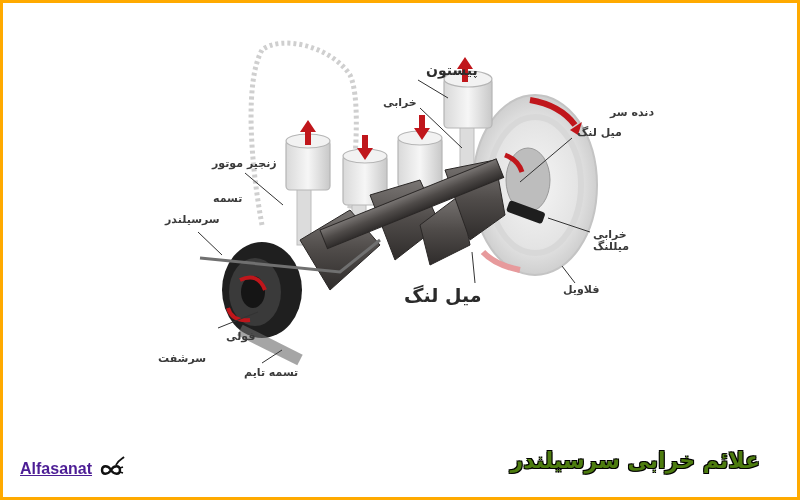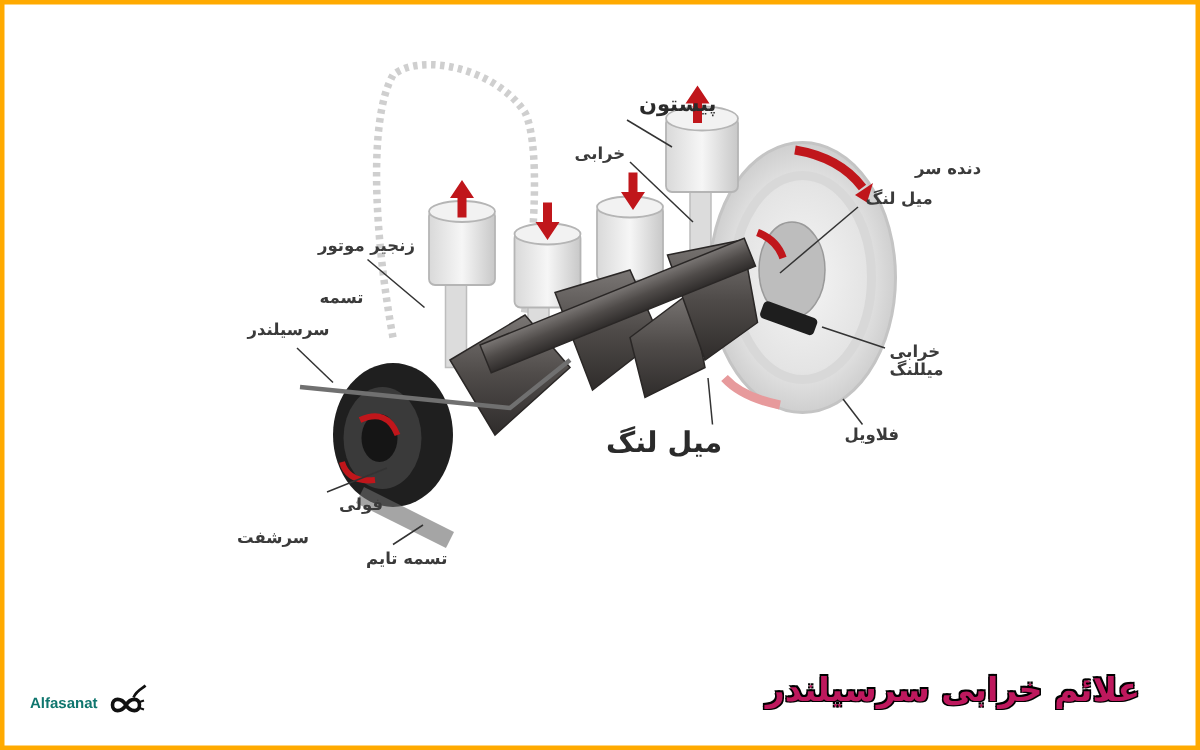--- a/index.html
+++ b/index.html
@@ -13,28 +13,28 @@
     .lbl {
       position: absolute; direction: rtl; white-space: nowrap;
       font-family: "DejaVu Sans", sans-serif; color: #3a3a3a; font-size: 11px;
       font-weight: bold; line-height: 1.2;
     }
     .lbl.big { font-size: 19px; color: #2b2b2b; }
     .lbl.med { font-size: 14px; color: #2b2b2b; }
     .footer-title {
       position: absolute; right: 40px; top: 448px; direction: rtl;
       font-family: "DejaVu Sans", sans-serif; font-weight: bold; font-size: 22px;
-      color: #be185d; text-shadow: 1px 1px 0 #000, -1px 1px 0 #000, 1px -1px 0 #000, -1px -1px 0 #000;
+      color: #4d7c0f; text-shadow: 1px 1px 0 #000, -1px 1px 0 #000, 1px -1px 0 #000, -1px -1px 0 #000;
       white-space: nowrap;
     }
     .brand {
       position: absolute; left: 20px; top: 456px; display: flex; align-items: center; gap: 6px;
     }
     .brand-name {
-      font-family: "Liberation Sans", sans-serif; font-weight: bold; font-size: 10px; color: #0f766e;
+      font-family: "Liberation Sans", sans-serif; font-weight: bold; font-size: 16px; color: #4c1d95; text-decoration: underline;
     }
   </style>
 </head>
 <body>
 
 <div class="frame"></div>
 
 <div class="stage">
   <svg class="art" width="800" height="500" viewBox="0 0 800 500">
     <defs>

